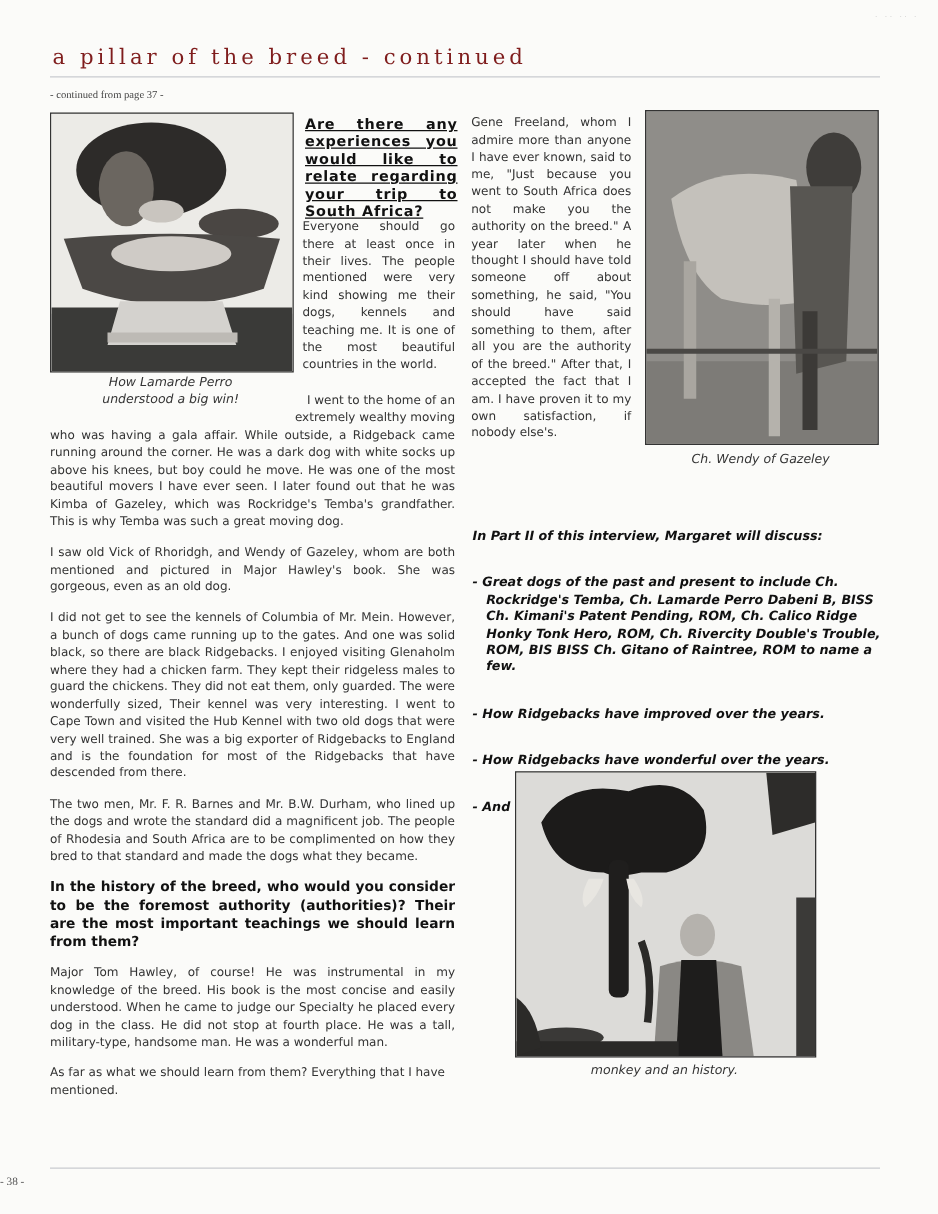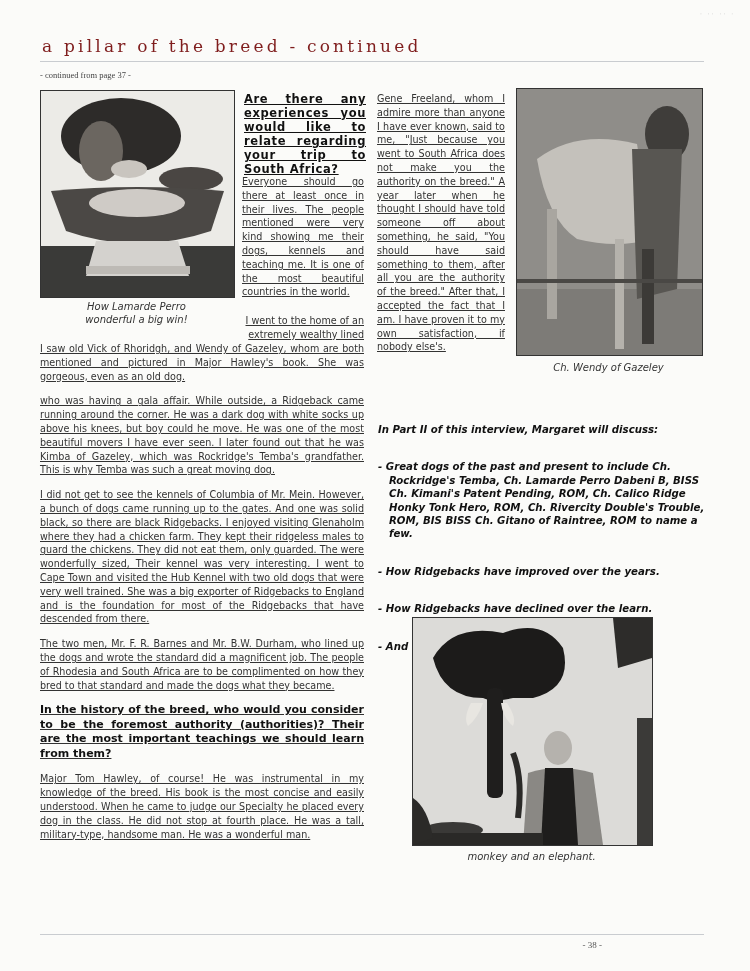--- a/index.html
+++ b/index.html
@@ -22,29 +22,29 @@
     font-size: 8.5px; color: #444;
   }
   .photo { border: 1px solid #333; background: #888; overflow: hidden; }
   .caption {
     font-style: italic; font-size: 10px; color: #333; text-align: center; line-height: 12.5px;
   }
   .q {
     font-weight: bold; font-size: 11.5px; line-height: 14px; color: #111;
   }
   .body {
-    font-size: 9.6px; line-height: 13.8px; color: #333; text-align: justify; text-decoration: underline;
+    font-size: 9.6px; line-height: 13.8px; color: #333; text-align: justify;
   }
   .para { margin: 0 0 11px 0; }
   .part2 {
     font-weight: bold; font-style: italic; font-size: 10.2px; line-height: 13.4px; color: #111;
   }
   .part2 .item { padding-left: 11px; text-indent: -11px; margin-top: 24px; }
   .bottom-rule { left: 40px; top: 934px; width: 664px; height: 1px; background: #c9ccd0; }
-  .page-num { left: 0; width: 602px; top: 940px; text-align: right; font-family: "Liberation Serif", serif; font-size: 9px; color: #555; }
+  .page-num { left: 0; width: 602px; top: 940px; text-align: left; font-family: "Liberation Serif", serif; font-size: 9px; color: #555; }
   .corner-mark { left: 700px; top: 10px; font-size: 6px; color: #c8c8c8; letter-spacing: 2px; }
 </style>
 </head>
 <body>
 
 <div class="abs corner-mark">· ·· ·· ·</div>
 
 <h1 class="abs title" style="margin:0;">a pillar of the breed - continued</h1>
 <div class="abs title-rule"></div>
 <div class="abs cont-from">- continued from page 37 -</div>
@@ -58,36 +58,37 @@
     <ellipse cx="88" cy="78" rx="18" ry="9" fill="#c9c5bf"></ellipse>
     <ellipse cx="150" cy="88" rx="32" ry="12" fill="#4a4643"></ellipse>
     <path d="M10 100 Q96 92 183 100 L170 140 Q96 165 25 140 Z" fill="#4b4845"></path>
     <ellipse cx="96" cy="112" rx="48" ry="14" fill="#cfcbc6"></ellipse>
     <path d="M55 150 L137 150 L148 185 L45 185 Z" fill="#d4d2ce"></path>
     <rect x="45" y="175" width="104" height="8" fill="#bdbab5"></rect>
   </svg>
 </div>
 <div class="abs caption" style="left:40px; top:301px; width:193px;">
   <div>How Lamarde Perro</div>
-  <div>wonderful a big win!</div>
+  <div>understood a big win!</div>
 </div>
 
 <div class="abs q" style="left:244px; top:92px; width:122px; text-align:justify; text-align-last:left; letter-spacing:0.6px;text-decoration:underline;">Are there any experiences you would like to relate regarding your trip to South Africa?</div>
 
 <div class="abs body" style="left:242px; top:175px; width:122px;">Everyone should go there at least once in their lives. The people mentioned were very kind showing me their dogs, kennels and teaching me. It is one of the most beautiful countries in the world.</div>
 
-<div class="abs body" style="left:230px; top:314px; width:134px; text-align:right;">I went to the home of an extremely wealthy lined</div>
+<div class="abs body" style="left:230px; top:314px; width:134px; text-align:right;">I went to the home of an extremely wealthy moving</div>
 
 <div class="abs body" style="left:40px; top:342px; width:324px;">
+  <p class="para">who was having a gala affair. While outside, a Ridgeback came running around the corner. He was a dark dog with white socks up above his knees, but boy could he move. He was one of the most beautiful movers I have ever seen. I later found out that he was Kimba of Gazeley, which was Rockridge's Temba's grandfather. This is why Temba was such a great moving dog.</p>
   <p class="para">I saw old Vick of Rhoridgh, and Wendy of Gazeley, whom are both mentioned and pictured in Major Hawley's book. She was gorgeous, even as an old dog.</p>
-  <p class="para">who was having a gala affair. While outside, a Ridgeback came running around the corner. He was a dark dog with white socks up above his knees, but boy could he move. He was one of the most beautiful movers I have ever seen. I later found out that he was Kimba of Gazeley, which was Rockridge's Temba's grandfather. This is why Temba was such a great moving dog.</p>
   <p class="para">I did not get to see the kennels of Columbia of Mr. Mein. However, a bunch of dogs came running up to the gates. And one was solid black, so there are black Ridgebacks. I enjoyed visiting Glenaholm where they had a chicken farm. They kept their ridgeless males to guard the chickens. They did not eat them, only guarded. The were wonderfully sized, Their kennel was very interesting. I went to Cape Town and visited the Hub Kennel with two old dogs that were very well trained. She was a big exporter of Ridgebacks to England and is the foundation for most of the Ridgebacks that have descended from there.</p>
   <p class="para">The two men, Mr. F. R. Barnes and Mr. B.W. Durham, who lined up the dogs and wrote the standard did a magnificent job. The people of Rhodesia and South Africa are to be complimented on how they bred to that standard and made the dogs what they became.</p>
   <p class="para q" style="font-size:11px; line-height:14.5px;">In the history of the breed, who would you consider to be the foremost authority (authorities)? Their are the most important teachings we should learn from them?</p>
   <p class="para">Major Tom Hawley, of course! He was instrumental in my knowledge of the breed. His book is the most concise and easily understood. When he came to judge our Specialty he placed every dog in the class. He did not stop at fourth place. He was a tall, military-type, handsome man. He was a wonderful man.</p>
+  <p class="para" style="text-align:left;">As far as what we should learn from them? Everything that I have mentioned.</p>
 </div>
 
 <div class="abs body" style="left:377px; top:92px; width:128px;">Gene Freeland, whom I admire more than anyone I have ever known, said to me, "Just because you went to South Africa does not make you the authority on the breed." A year later when he thought I should have told someone off about something, he said, "You should have said something to them, after all you are the authority of the breed." After that, I accepted the fact that I am. I have proven it to my own satisfaction, if nobody else's.</div>
 
 <div class="abs photo" style="left:516px; top:88px; width:185px; height:266px; background:#9a9894;">
   <svg width="185" height="266" viewBox="0 0 185 266">
     <rect width="185" height="266" fill="#8f8d89"></rect>
     <rect y="200" width="185" height="66" fill="#7d7b77"></rect>
     <path d="M20 70 Q60 40 120 55 L135 150 Q100 160 60 150 Q30 130 20 70 Z" fill="#c4c1bb"></path>
     <ellipse cx="150" cy="45" rx="22" ry="28" fill="#3f3d3a"></ellipse>
@@ -97,21 +98,21 @@
     <rect x="30" y="120" width="10" height="110" fill="#a9a6a0"></rect>
     <rect x="0" y="190" width="185" height="4" fill="#4a4845"></rect>
   </svg>
 </div>
 <div class="abs caption" style="left:516px; top:362px; width:185px;">Ch. Wendy of Gazeley</div>
 
 <div class="abs part2" style="left:378px; top:423px; width:330px;">
   <div>In Part II of this interview, Margaret will discuss:</div>
   <div class="item">- Great dogs of the past and present to include Ch. Rockridge's Temba, Ch. Lamarde Perro Dabeni B, BISS Ch. Kimani's Patent Pending, ROM, Ch. Calico Ridge Honky Tonk Hero, ROM, Ch. Rivercity Double's Trouble, ROM, BIS BISS Ch. Gitano of Raintree, ROM to name a few.</div>
   <div class="item">- How Ridgebacks have improved over the years.</div>
-  <div class="item">- How Ridgebacks have declined over the learn.</div>
+  <div class="item">- How Ridgebacks have wonderful over the years.</div>
   <div class="item">- And much more!</div>
 </div>
 
 <div class="abs photo" style="left:412px; top:617px; width:239px; height:227px; background:#d9d8d5;">
   <svg width="239" height="227" viewBox="0 0 239 227">
     <rect width="239" height="227" fill="#dcdbd8"></rect>
     <path d="M20 40 Q40 5 90 15 Q130 0 150 30 Q160 70 120 80 L100 80 Q80 85 70 80 Q30 80 20 40 Z" fill="#1c1b1a"></path>
     <rect x="74" y="70" width="16" height="110" rx="6" fill="#1f1e1d"></rect>
     <path d="M58 85 Q50 100 55 108 Q65 100 70 85 Z" fill="#e8e6e1"></path>
     <path d="M94 85 Q104 100 100 108 Q90 100 88 85 Z" fill="#e8e6e1"></path>
@@ -120,17 +121,17 @@
     <ellipse cx="145" cy="130" rx="14" ry="17" fill="#b5b2ad"></ellipse>
     <path d="M115 155 Q145 145 180 155 L190 227 L110 227 Z" fill="#8a8884"></path>
     <path d="M132 150 L160 150 L165 227 L128 227 Z" fill="#1e1d1c"></path>
     <path d="M100 135 Q110 160 105 200" stroke="#2b2a28" stroke-width="6" fill="none"></path>
     <ellipse cx="40" cy="212" rx="30" ry="8" fill="#3a3937"></ellipse>
     <rect x="0" y="215" width="130" height="12" fill="#2a2927"></rect>
     <path d="M0 180 Q15 190 20 220 L0 227 Z" fill="#2b2a28"></path>
   </svg>
 </div>
 <div class="abs caption" style="left:412px; top:851px; width:239px;">
-  <div>monkey and an elephant.</div>
+  <div>monkey and an history.</div>
 </div>
 
 <div class="abs bottom-rule"></div>
 <div class="abs page-num">- 38 -</div>
 
 </body></html>

